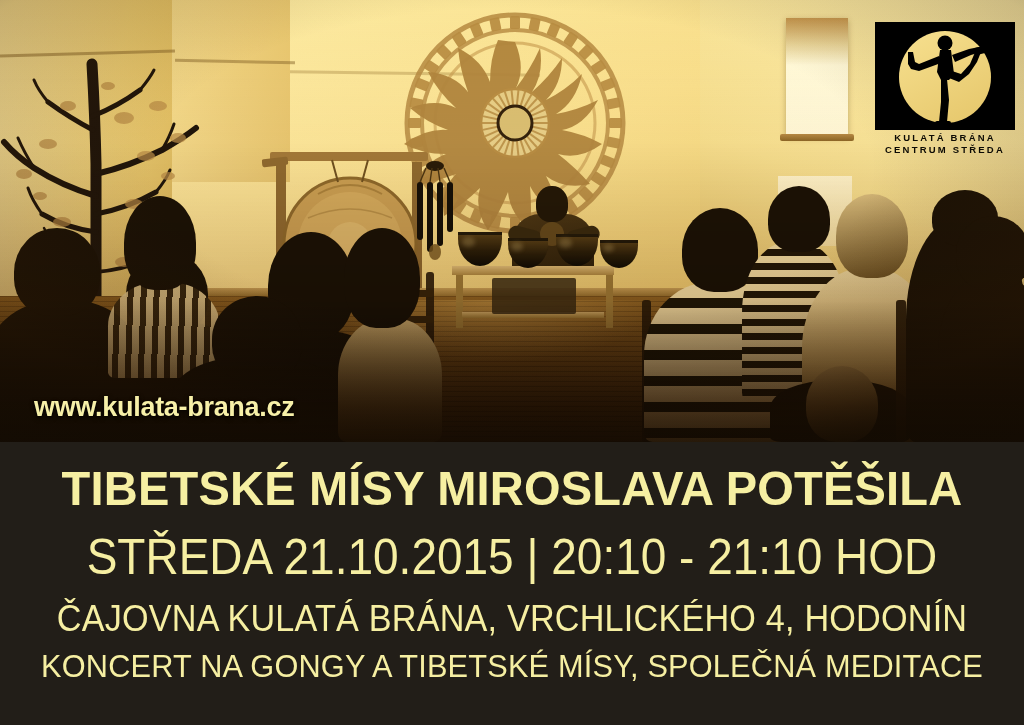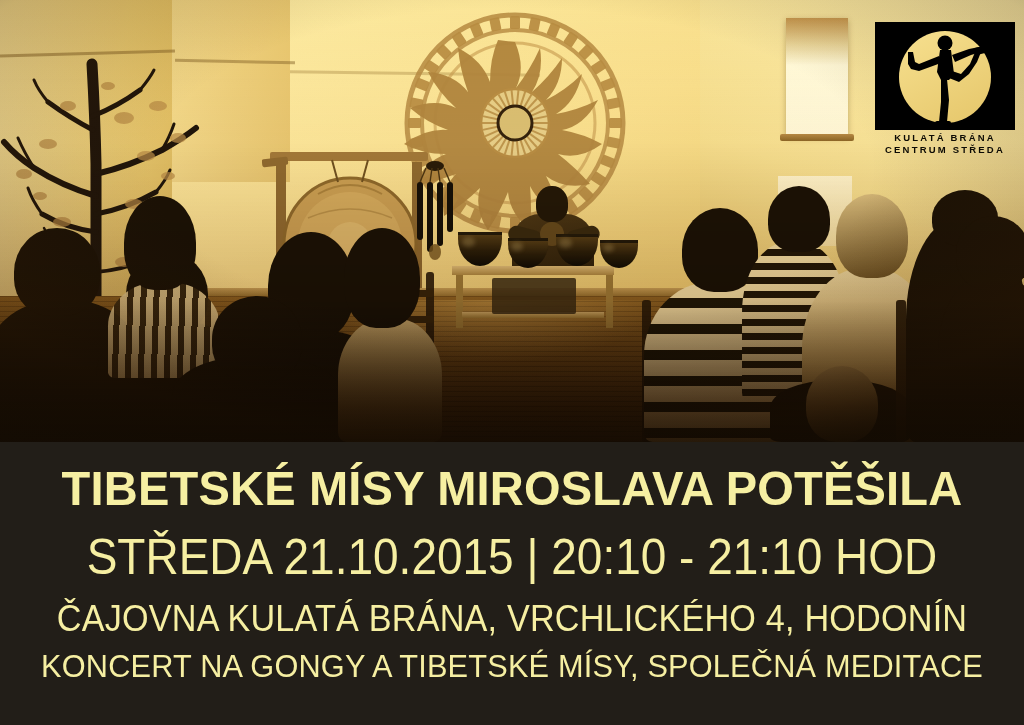--- a/index.html
+++ b/index.html
@@ -497,20 +497,21 @@
     <div class="head" style="left:956px;top:216px;width:74px;height:74px;"></div>
 
     <div class="shoulders" style="left:770px;top:380px;width:140px;height:62px;"></div>
     <div class="head" style="left:806px;top:366px;width:72px;height:76px;background:linear-gradient(170deg,#c9ab6c,#4c3a12);"></div>
 
     <div class="chair" style="left:896px;top:300px;width:10px;height:142px;opacity:.95;"></div>
 
     <div class="photo-tone"></div>
     <div class="photo-vignette"></div>
 
+    <div class="url">www.kulata-brana.cz</div>
 
     <div class="logo">
       <div class="logo-square"></div>
       <div class="logo-circle"></div>
       <div class="logo-figure">
         <svg width="140" height="108" viewBox="0 0 140 108">
           <g fill="#000">
 
             <circle cx="70" cy="21" r="7.5"></circle>
 

